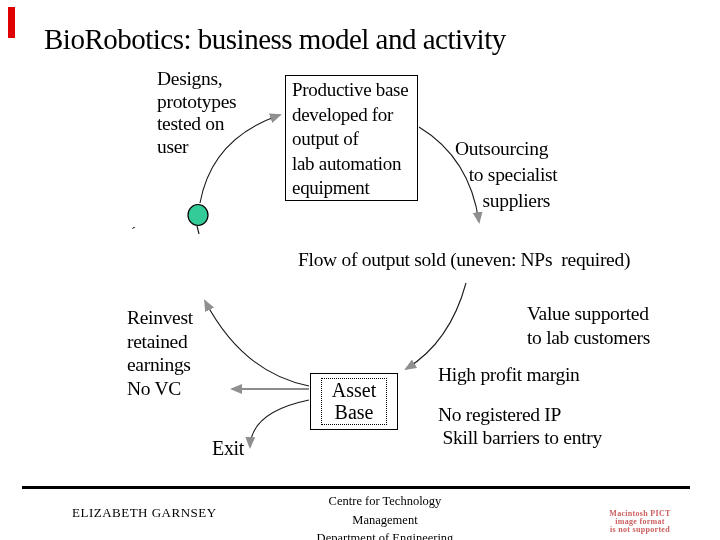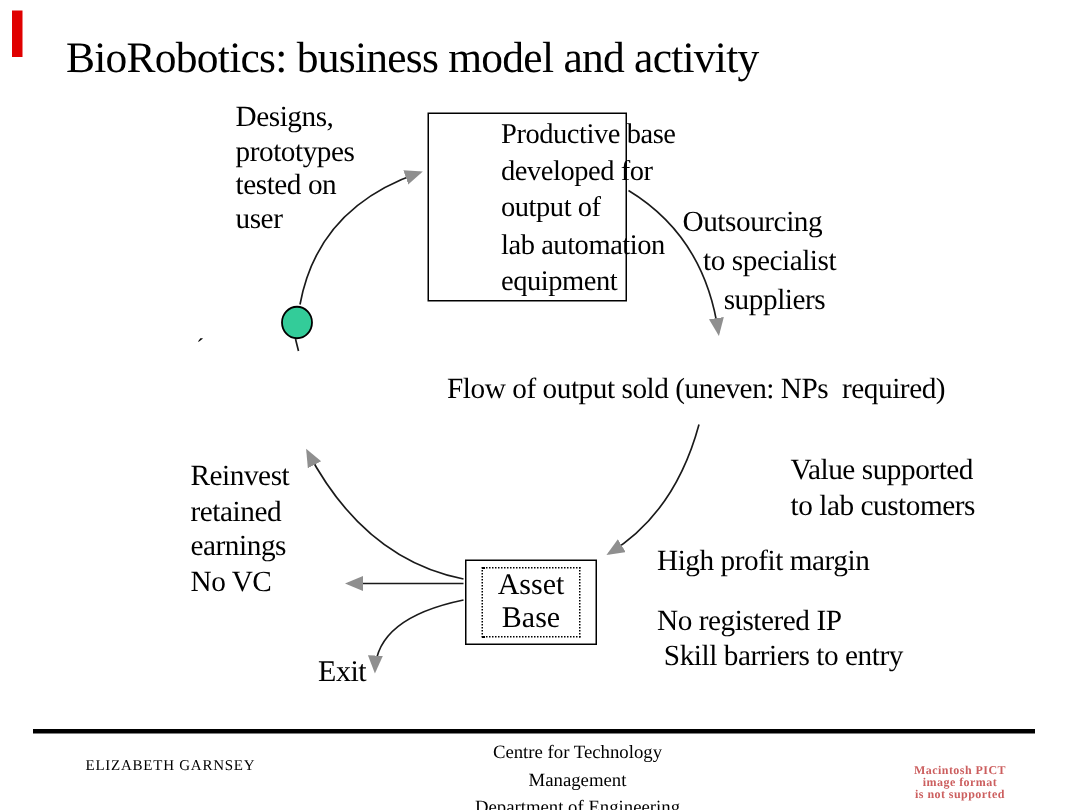--- a/index.html
+++ b/index.html
@@ -4,37 +4,37 @@
 <style>
   html,body{margin:0;padding:0;background:#fff;}
   #slide{
     position:relative;width:720px;height:540px;background:#ffffff;
     overflow:hidden;font-family:Liberation Serif, serif;color:#000;
   }
   .txt{position:absolute;white-space:pre;letter-spacing:-0.3px;line-height:1.18;}
   #title{left:44px;top:22px;font-size:29px;letter-spacing:-0.5px;}
   #designs{left:157px;top:68px;font-size:19.5px;line-height:22.5px;}
   #prod-box{position:absolute;left:285px;top:75px;width:133px;height:126px;border:1.5px solid #000;box-sizing:border-box;}
-  #prod-text{left:292px;top:78px;font-size:19px;line-height:24.5px;margin-left:42px;}
+  #prod-text{left:292px;top:78px;font-size:19px;line-height:24.5px;}
   #outsourcing{left:455px;top:136px;font-size:19.5px;line-height:26px;}
   #resources{left:8px;top:180px;font-size:20px;line-height:23.5px;}
   #stray{left:131px;top:224px;font-size:15px;}
   #flow{left:298px;top:248px;font-size:19.5px;}
   #value{left:527px;top:302px;font-size:19.5px;line-height:24px;}
   #reinvest{left:127px;top:306px;font-size:19.5px;line-height:23.5px;}
   #asset-box{position:absolute;left:310px;top:373px;width:88px;height:57px;border:1.5px solid #000;box-sizing:border-box;}
   #asset-inner{position:absolute;left:10px;top:4px;right:10px;bottom:4px;border:1px dotted #000;
     display:flex;align-items:flex-start;justify-content:center;text-align:center;}
   #asset-text{font-size:20px;line-height:22px;white-space:pre;}
   #profit{left:438px;top:363px;font-size:19.5px;}
   #ip{left:438px;top:404px;font-size:19.5px;line-height:22.5px;}
   #exit{left:212px;top:437px;font-size:20px;}
   #valuation{left:144px;top:458px;font-size:20px;}
   #rule{position:absolute;left:22px;top:486px;width:668px;height:3px;background:#000;}
-  #author{left:57px;top:505px;font-size:10px;letter-spacing:0.5px;}
+  #author{left:72px;top:505px;font-size:13px;letter-spacing:0.5px;}
   #org{left:299px;top:492px;width:172px;text-align:center;font-size:12.5px;line-height:18.5px;letter-spacing:0;}
   #pict{left:575px;top:510px;width:130px;text-align:center;font-size:8px;line-height:8px;font-weight:bold;letter-spacing:0.3px;}
   #overlay{position:absolute;left:0;top:0;pointer-events:none;}
 </style>
 </head>
 <body>
 
 <div id="slide">
 
   <svg id="overlay" width="720" height="540" viewBox="0 0 720 540">

